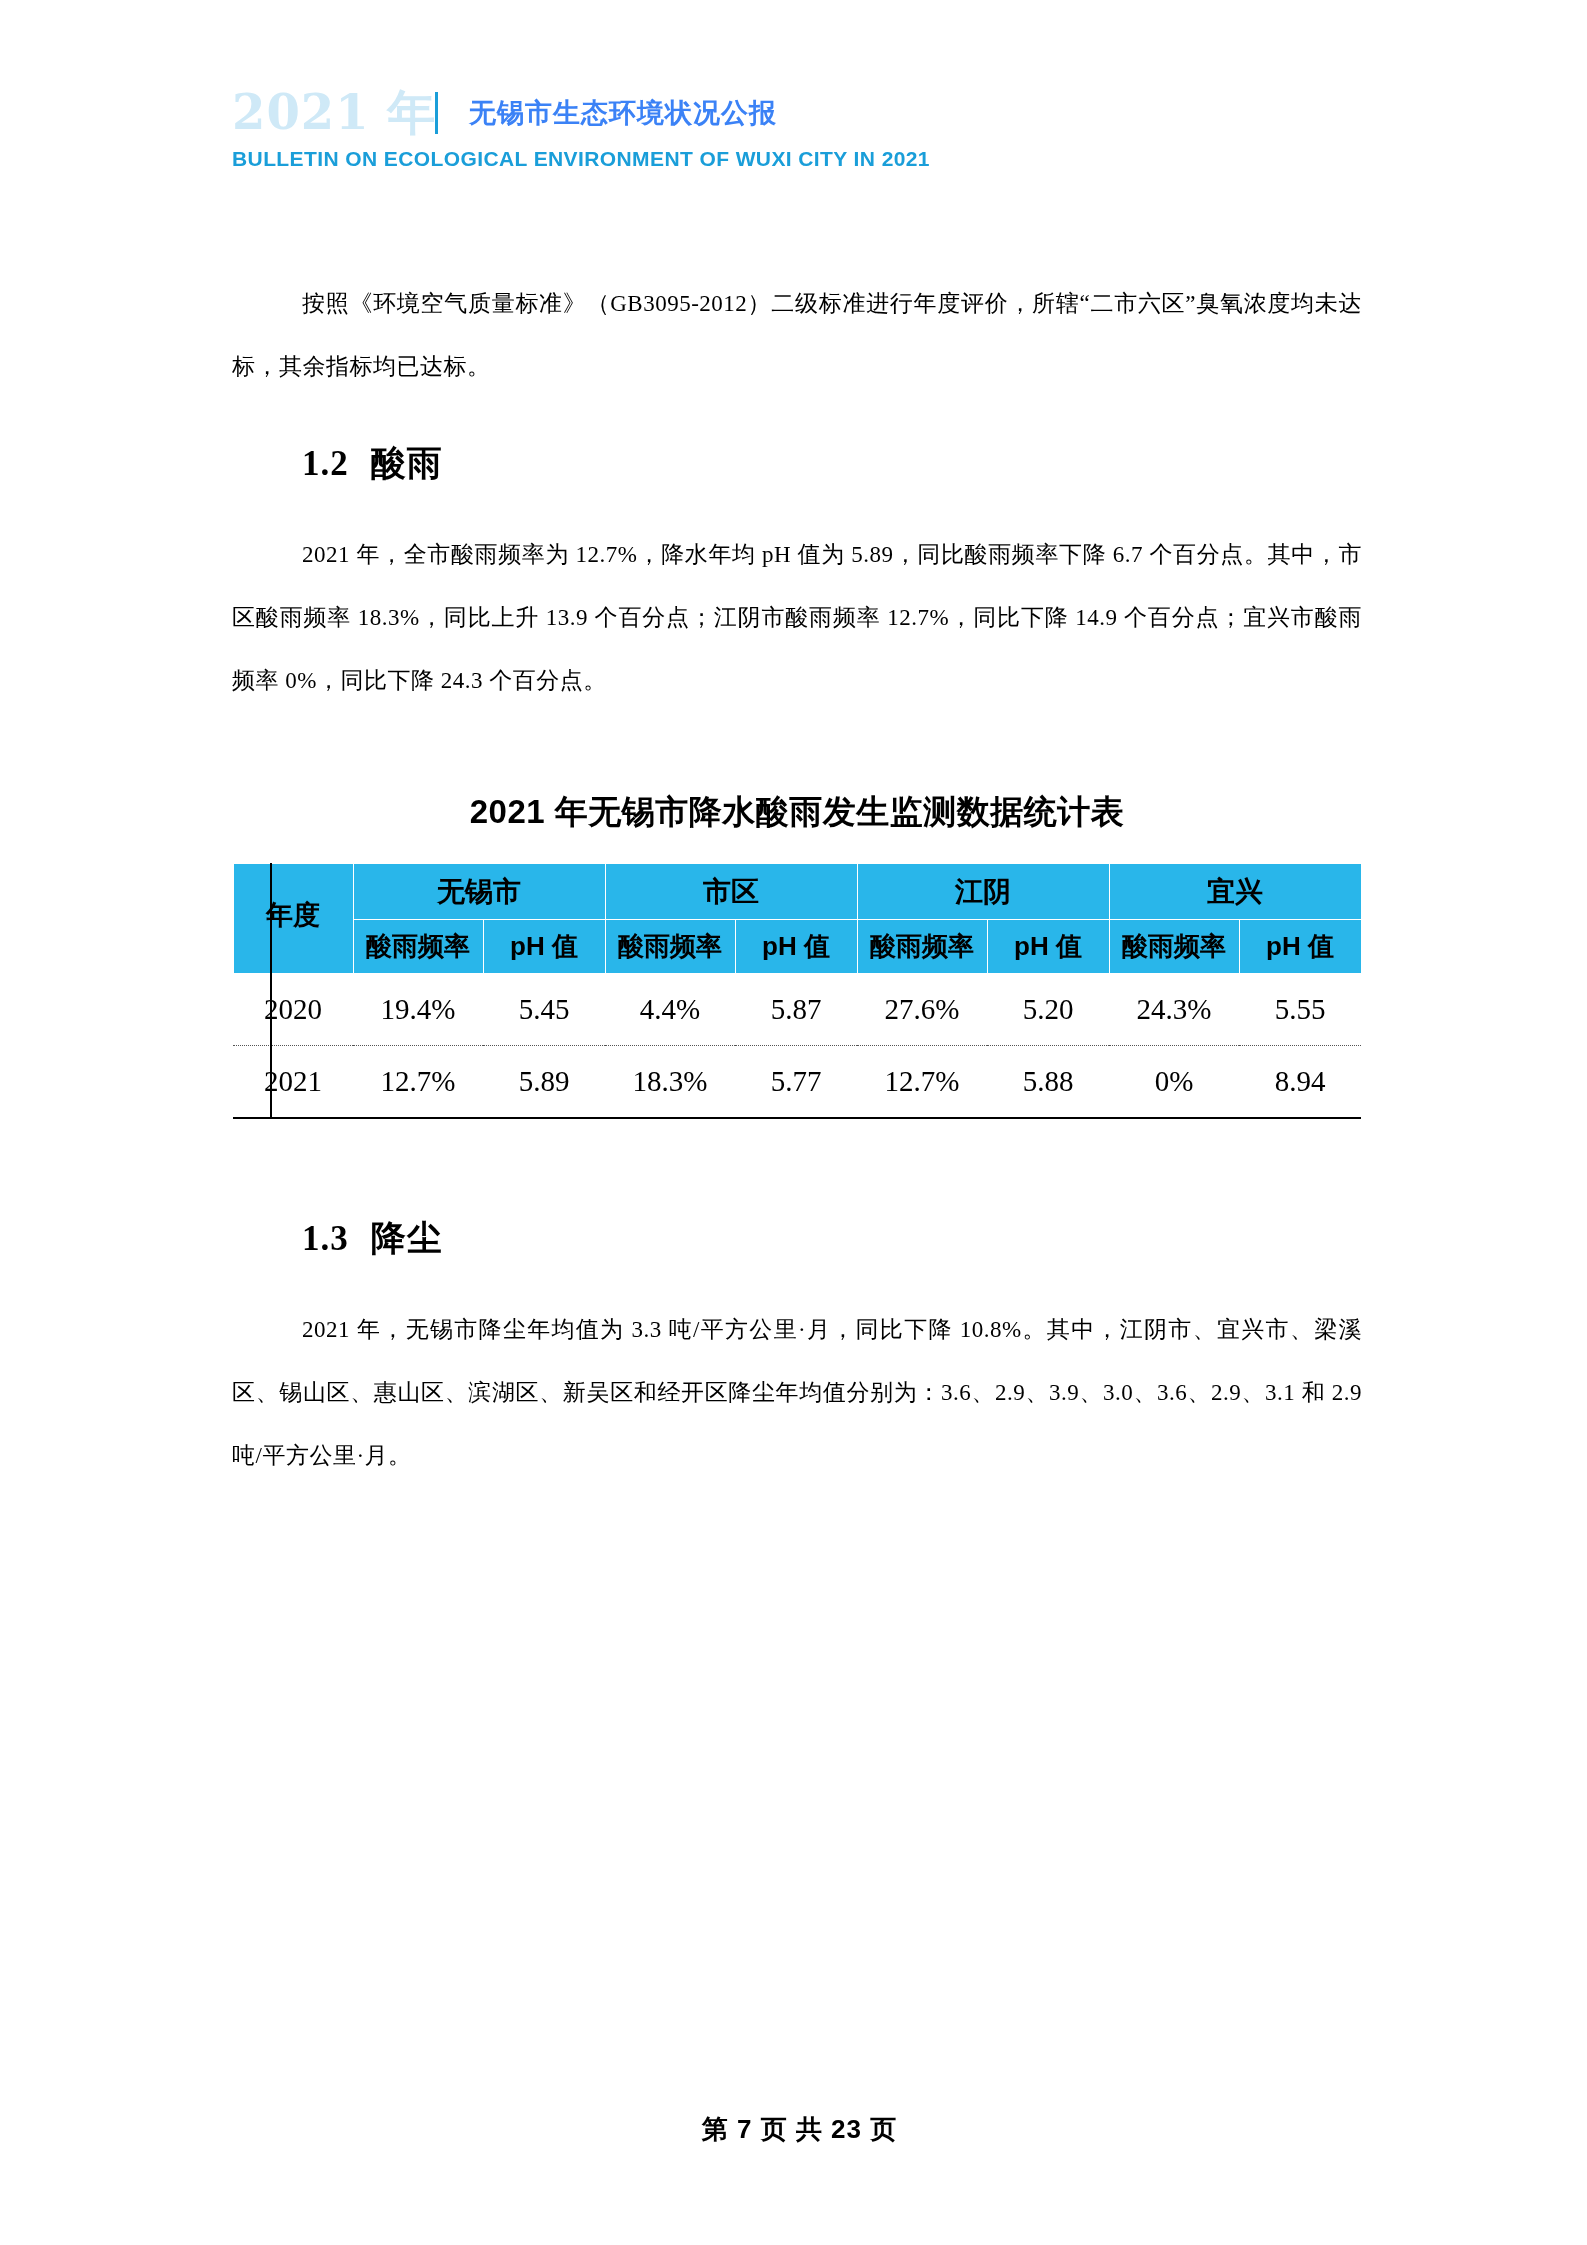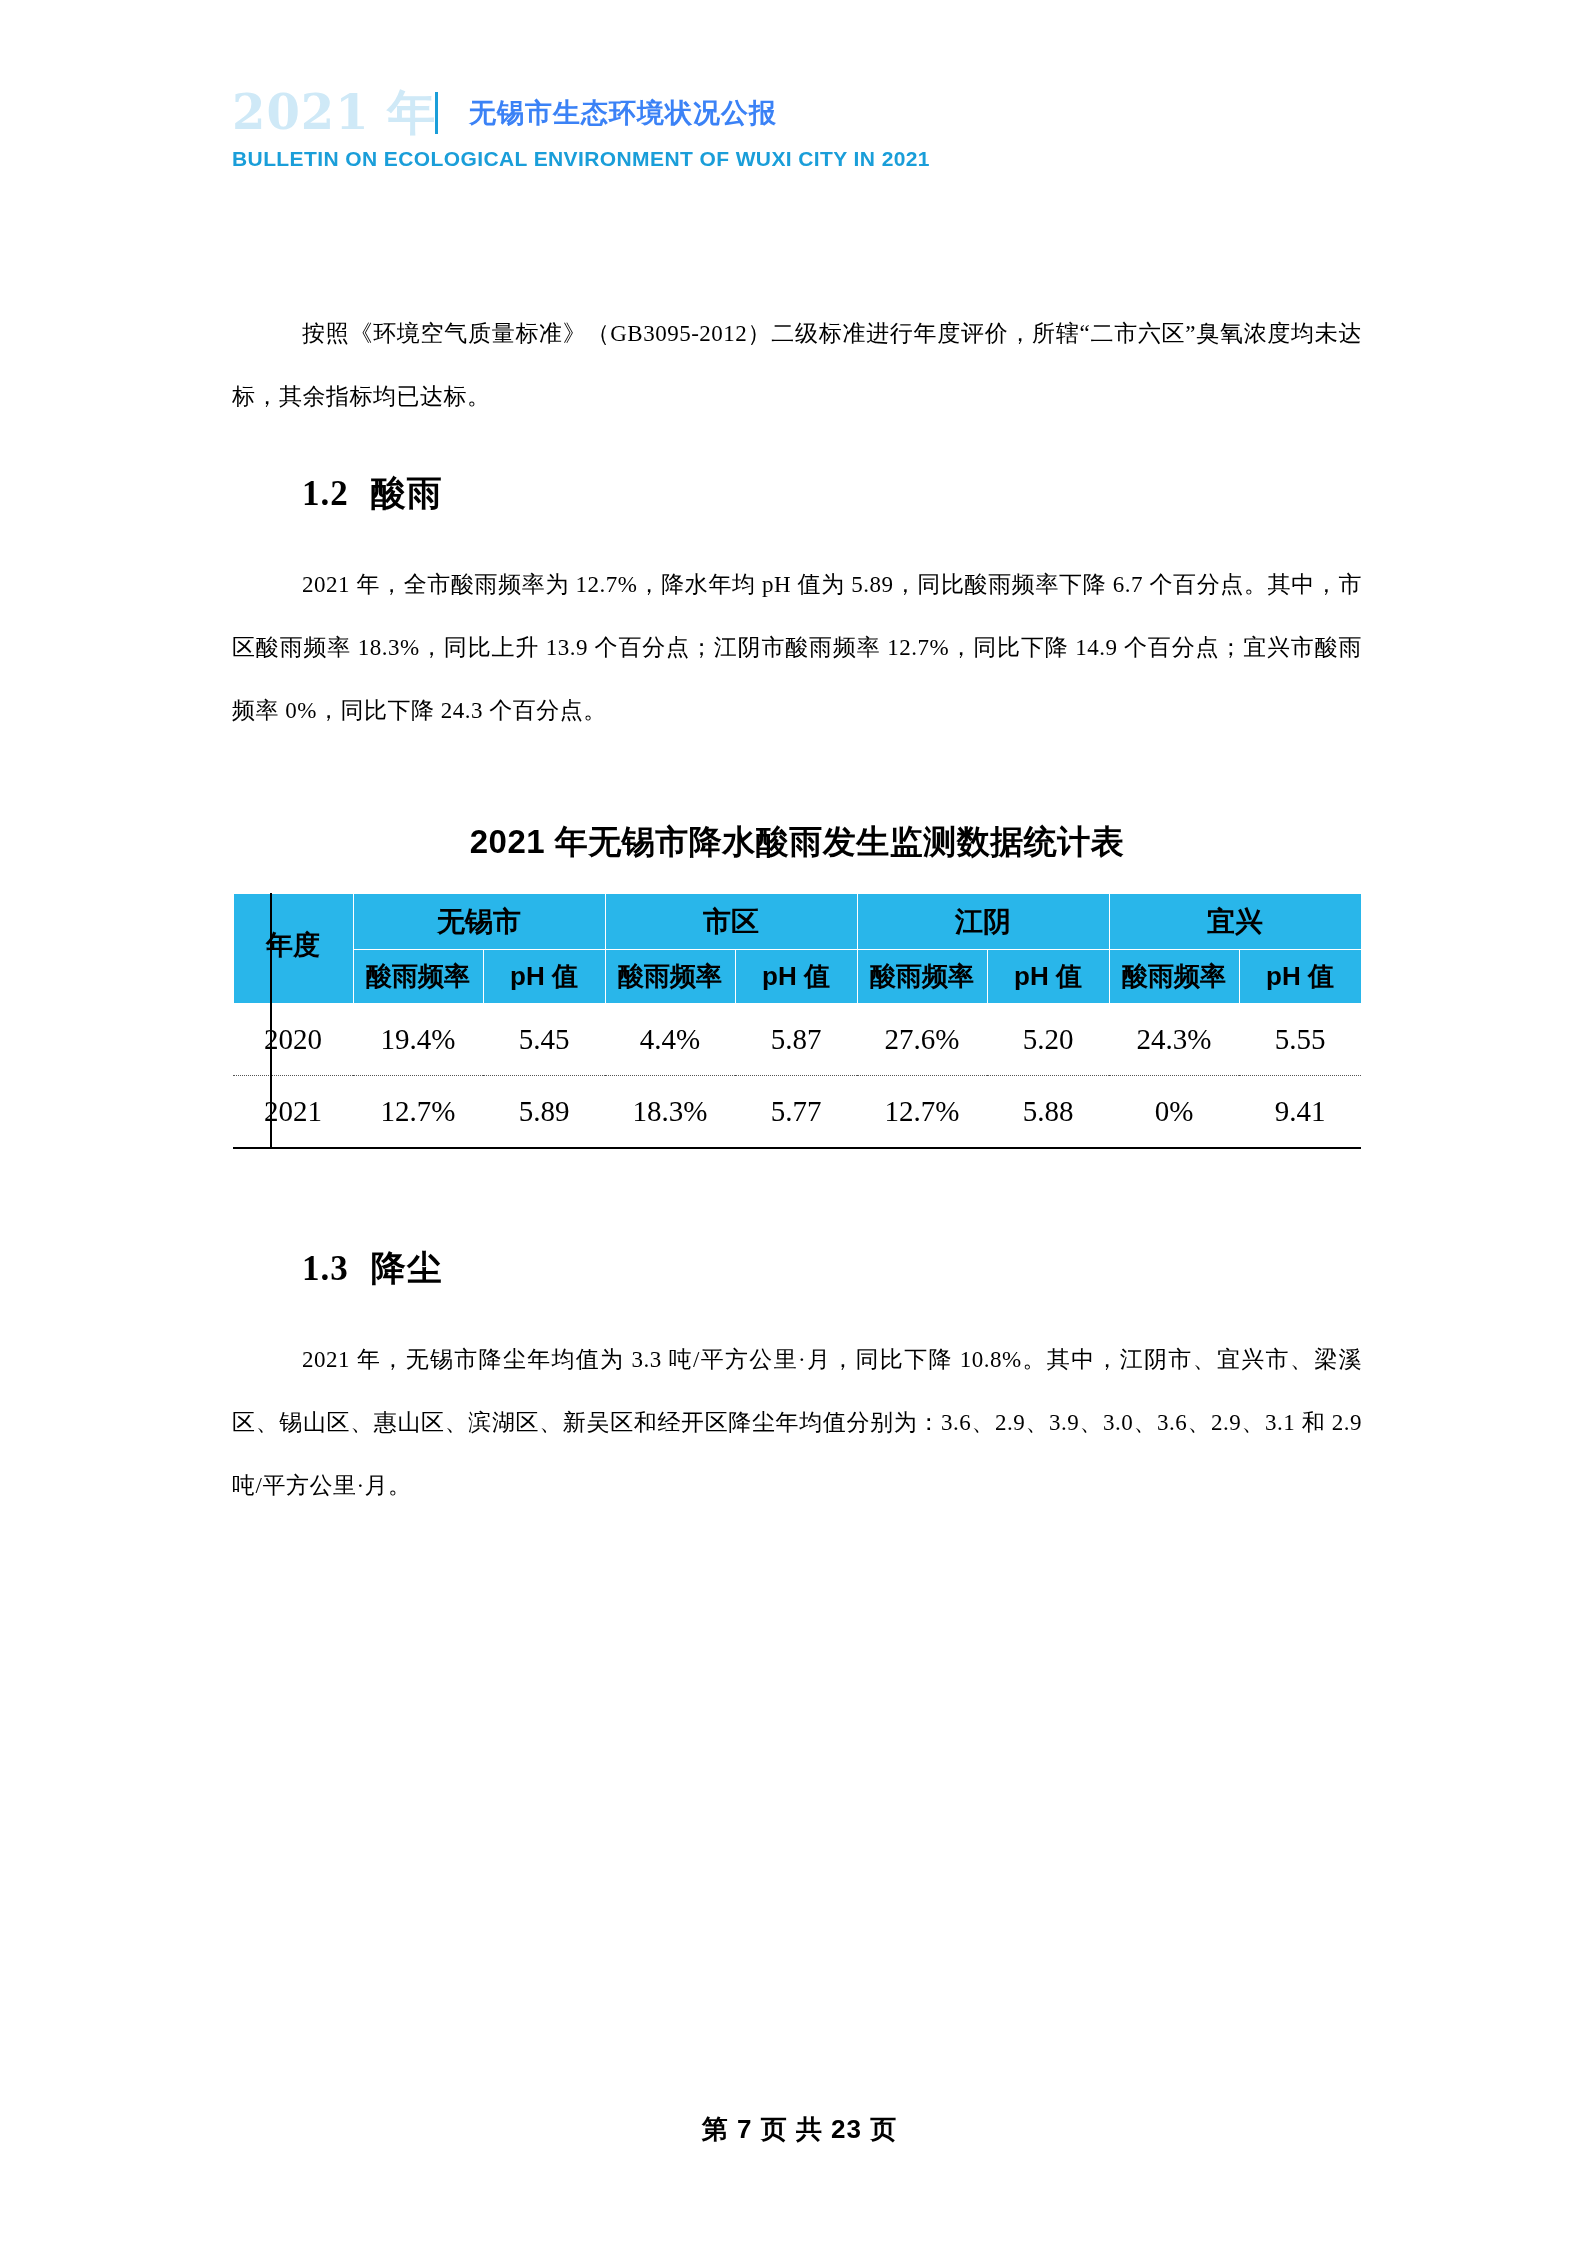--- a/index.html
+++ b/index.html
@@ -22,21 +22,21 @@
   .content {
     position: absolute;
     left: 232px;
     top: 0;
     width: 1130px;
   }
 
   
   .header {
     position: relative;
-    padding-top: 120px;
+    padding-top: 90px;
     height: 130px;
   }
   .header-year {
     position: absolute;
     left: 0;
     top: 88px;
     font-family: "DejaVu Serif", serif;
     font-size: 48px;
     font-weight: bold;
     color: #cfe9f7;
@@ -238,21 +238,21 @@
           </tr>
           <tr>
             <td>2021</td>
             <td>12.7%</td>
             <td>5.89</td>
             <td>18.3%</td>
             <td>5.77</td>
             <td>12.7%</td>
             <td>5.88</td>
             <td>0%</td>
-            <td>9.41</td>
+            <td>8.94</td>
           </tr>
         </tbody>
       </table>
     </div>
 
     <div class="heading" style="margin-top:96px">
       <span class="hnum">1.3</span><span class="htext">降尘</span>
     </div>
 
     <p class="para para2">2021 年，无锡市降尘年均值为 3.3 吨/平方公里·月，同比下降 10.8%。其中，江阴市、宜兴市、梁溪区、锡山区、惠山区、滨湖区、新吴区和经开区降尘年均值分别为：3.6、2.9、3.9、3.0、3.6、2.9、3.1 和 2.9 吨/平方公里·月。</p>

